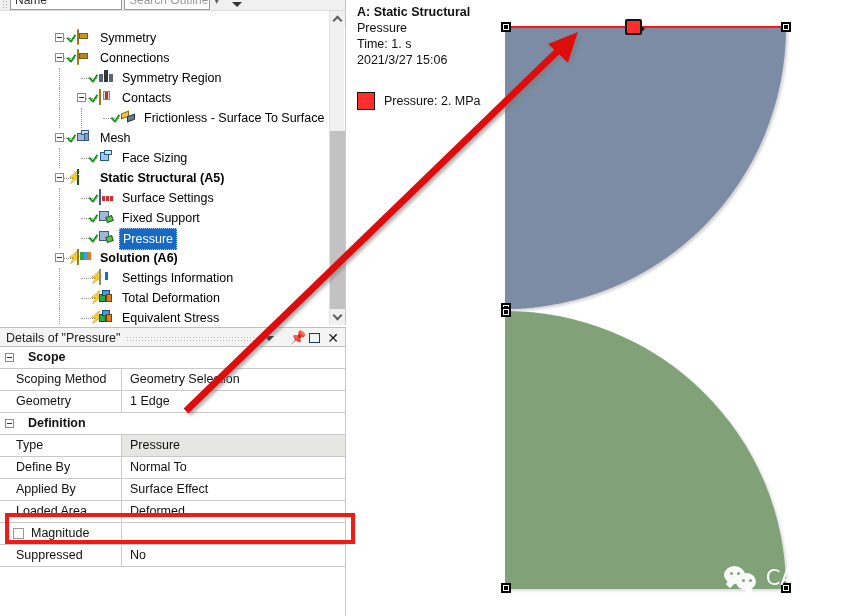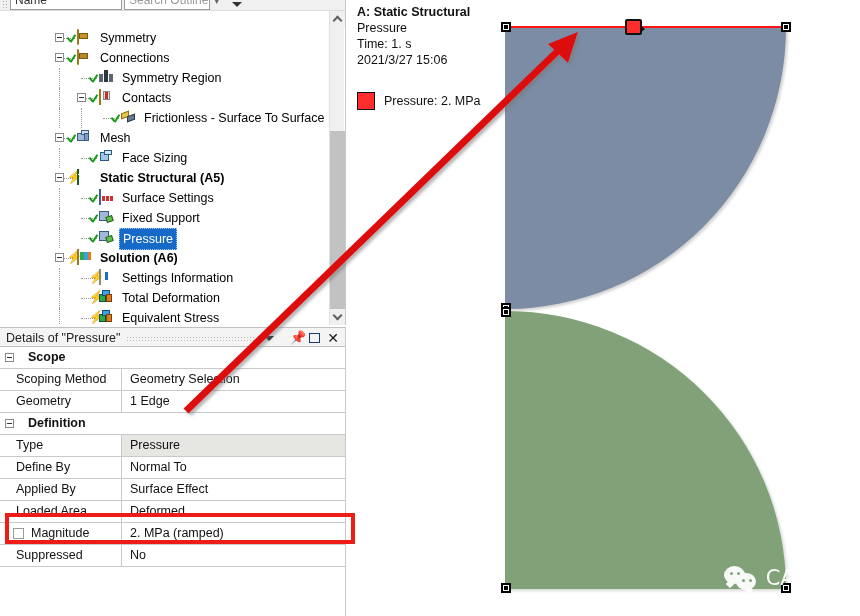--- a/index.html
+++ b/index.html
@@ -641,21 +641,20 @@
           <div class="dcell-key">Applied By</div>
           <div class="dcell-val">Surface Effect</div>
         </div>
         <div class="drow">
           <div class="dcell-key">Loaded Area</div>
           <div class="dcell-val">Deformed</div>
         </div>
         <div class="drow has-chk">
           <span class="row-chk"></span>
           <div class="dcell-key">Magnitude</div>
-          <div class="dcell-val">2. MPa  (ramped)</div>
         </div>
         <div class="drow">
           <div class="dcell-key">Suppressed</div>
           <div class="dcell-val">No</div>
         </div>
       </div>
   </div>
 
   <div id="magnitude-highlight"></div>
 

